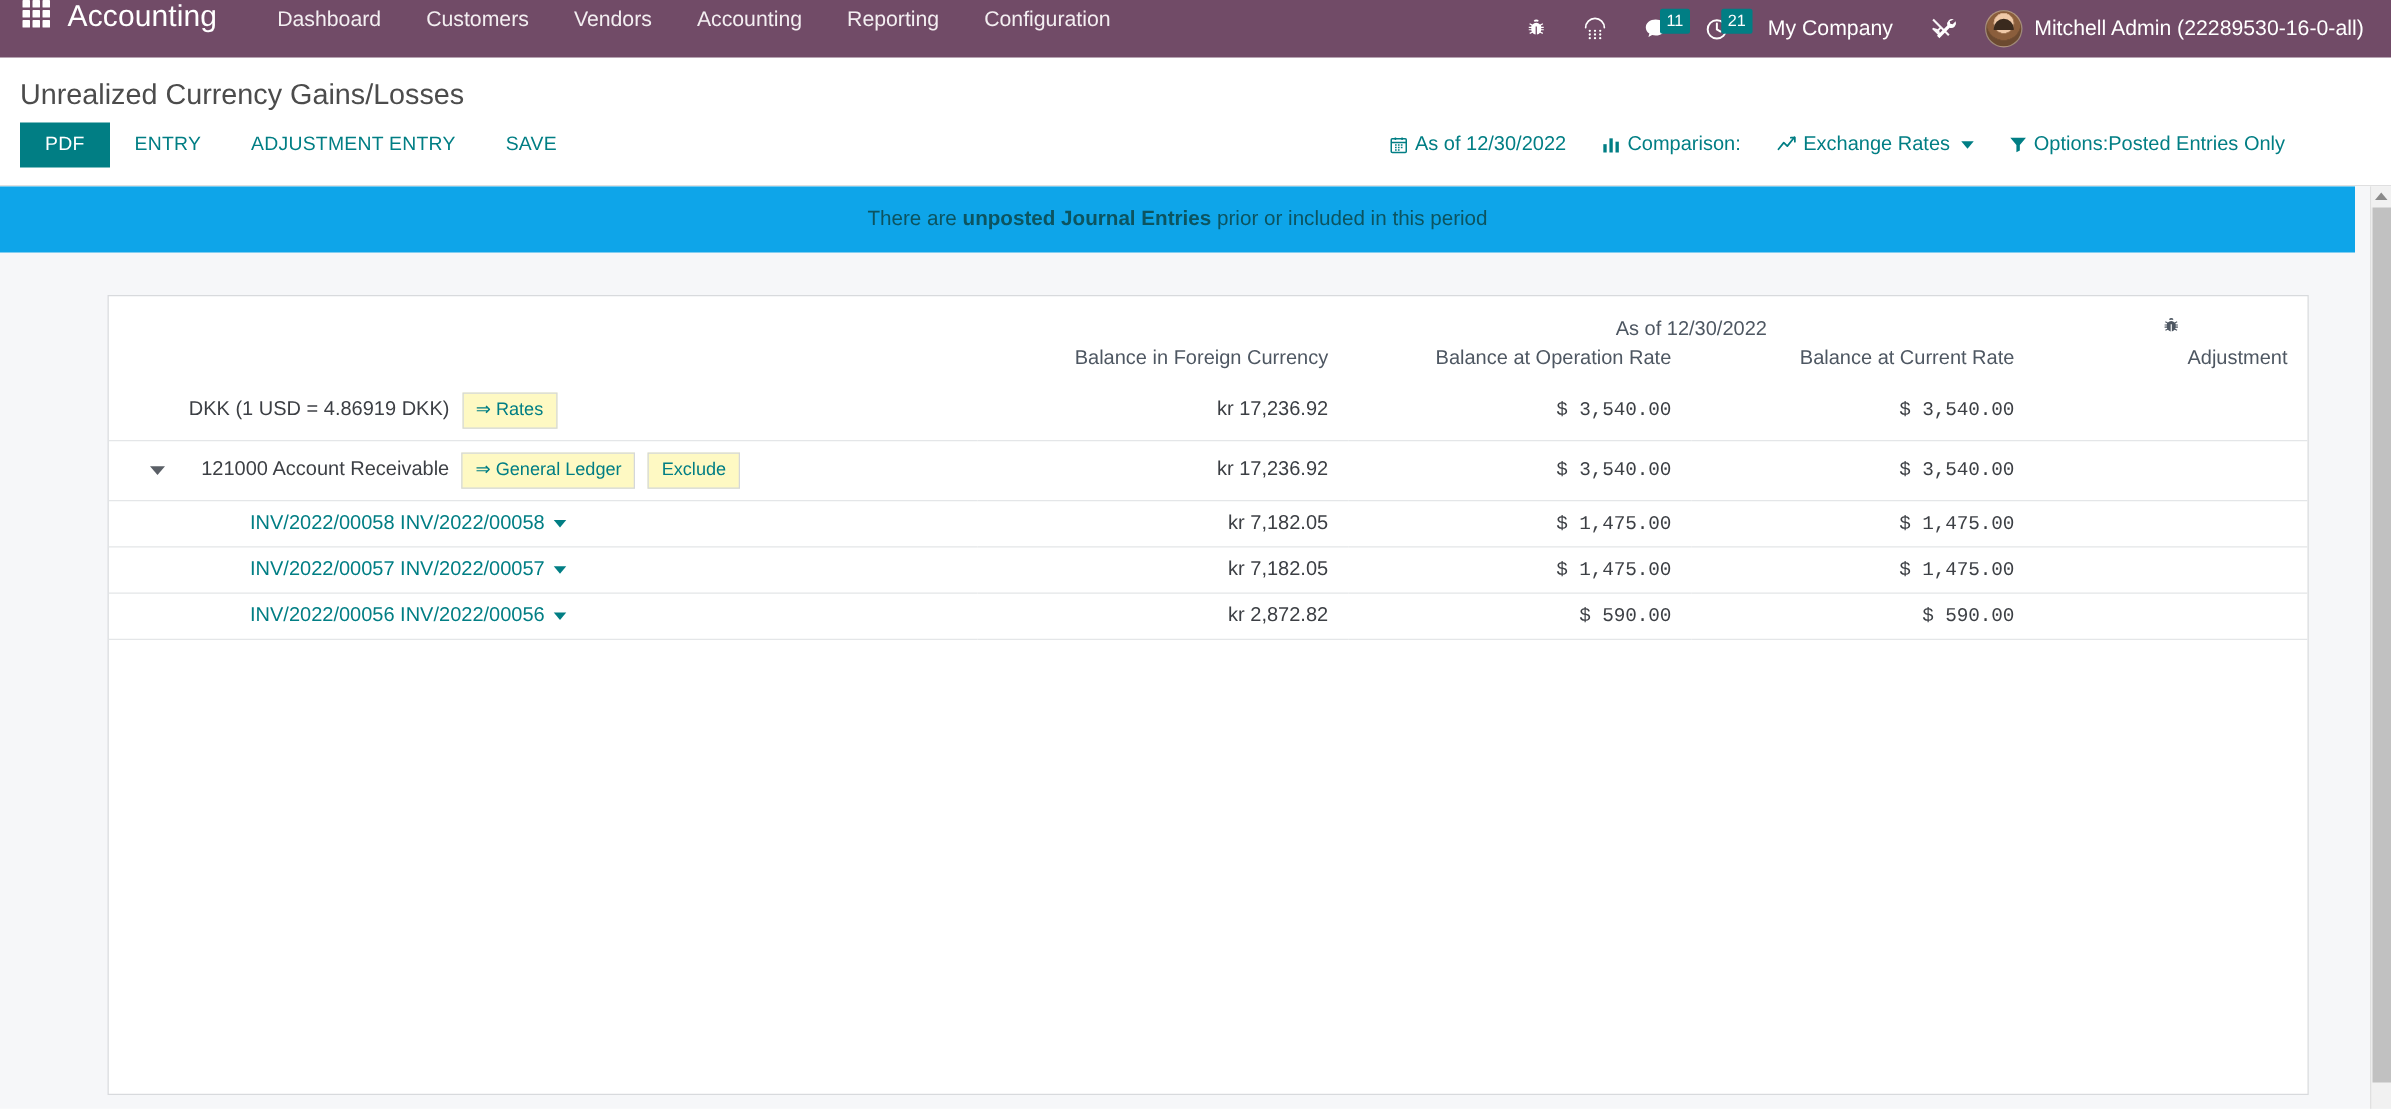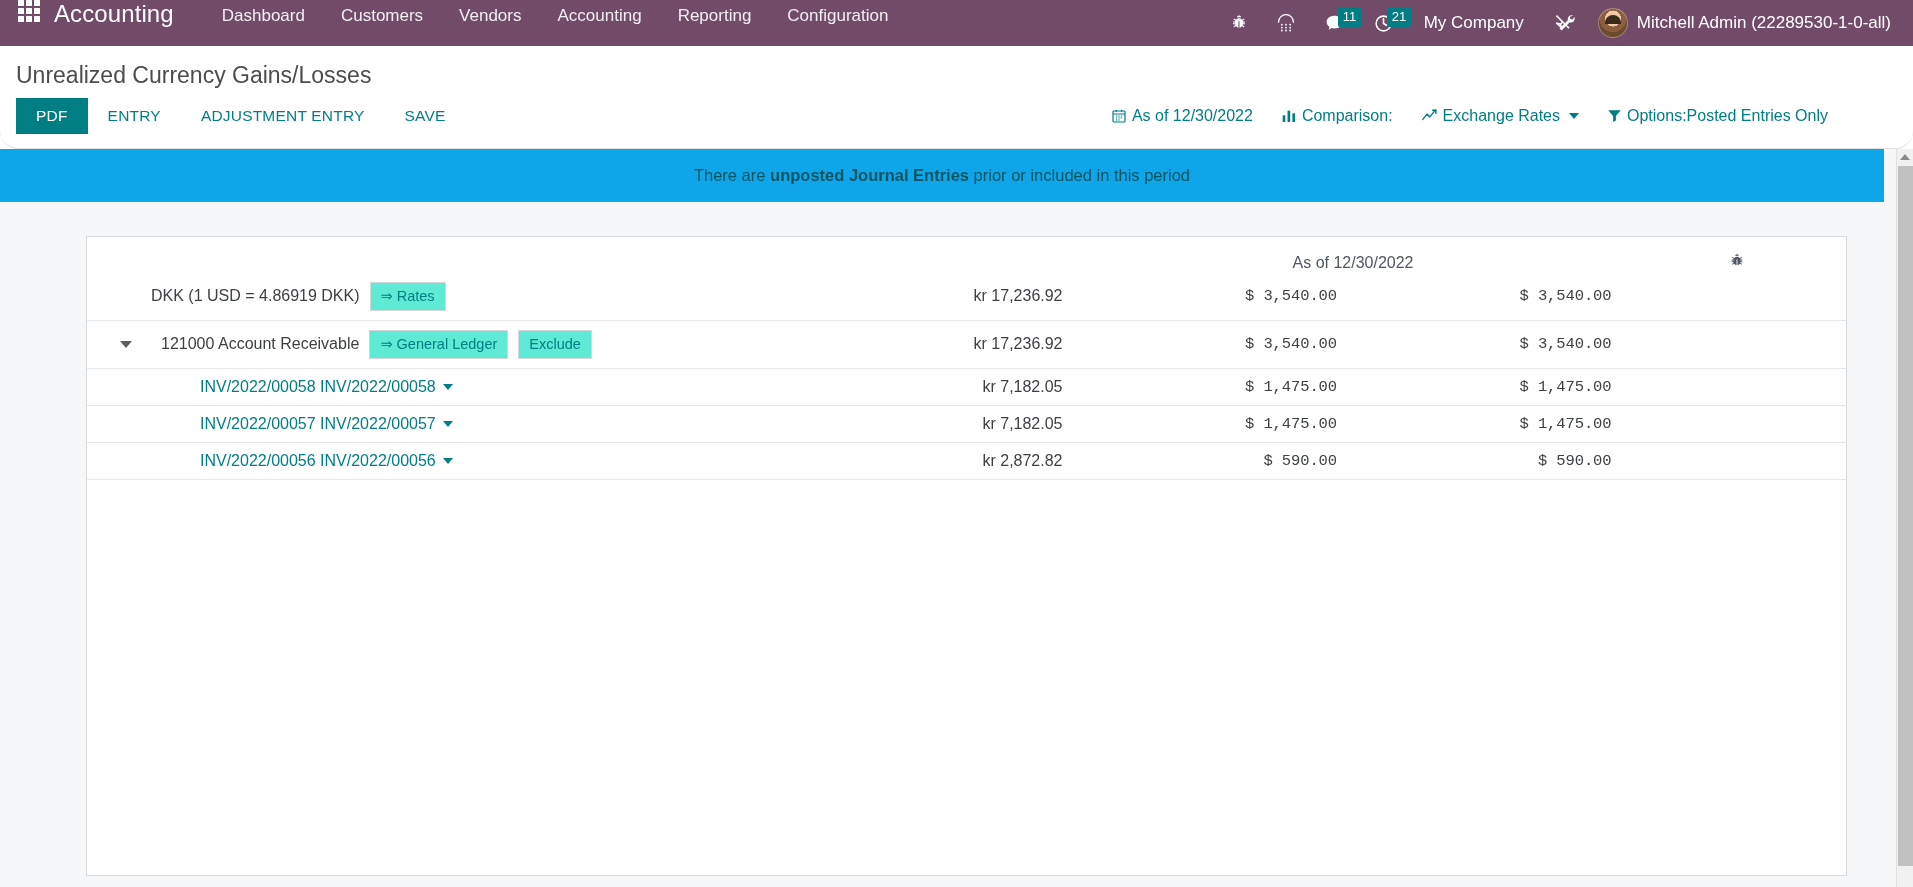--- a/index.html
+++ b/index.html
@@ -117,21 +117,20 @@
     background: #3a2a1e;
     border-radius: 8px 8px 0 0;
   }
   .user-name { font-size: 17px; color: #ffffff; }
 
   
   .control-panel {
     background: #ffffff;
     padding: 0 16px;
     border-bottom: 1px solid #dfdfe0;
-    border-radius: 18px;
   }
   .page-title {
     font-size: 23px;
     color: #4c4c4c;
     font-weight: 400;
     padding: 16px 0 8px 0;
     line-height: 1.2;
   }
   .cp-row {
     display: flex;
@@ -288,21 +287,21 @@
     border-left: 6px solid transparent;
     border-right: 6px solid transparent;
     border-top: 7px solid #5a5f66;
     flex: none;
     cursor: pointer;
     margin-left: -31px;
     margin-right: 19px;
   }
   .pill-btn {
     border: 1px solid #d4d7da;
-    background: #5eead4;
+    background: #fef9c3;
     color: #017e84;
     font-size: 14.5px;
     padding: 4px 10px;
     white-space: nowrap;
     cursor: pointer;
     font-family: "Liberation Sans", sans-serif;
     line-height: 1.3;
   }
   .link-line {
     color: #017e84;
@@ -416,21 +415,21 @@
     </div>
     <div class="company-name">My Company</div>
     <div class="sys-icon">
       <svg width="22" height="22" viewBox="0 0 24 24" fill="#ffffff">
         <path d="M3.3 3.3 2 4.6l6.3 6.3-1.5 1.5-4-1.2-1 1 6.4 6.4 1-1-1.2-4 1.5-1.5 6.3 6.3 1.3-1.3z" opacity=".95"></path>
         <path d="M20.8 3.9a4.3 4.3 0 0 0-5.7 5.2l-9 9 2.1 2.1 9-9a4.3 4.3 0 0 0 5.2-5.7l-2.6 2.6-2.1-.5-.5-2.1z"></path>
       </svg>
     </div>
     <div class="user-menu">
       <div class="avatar"></div>
-      <span class="user-name">Mitchell Admin (22289530-1-0-all)</span>
+      <span class="user-name">Mitchell Admin (22289530-16-0-all)</span>
     </div>
   </div>
 </div>
 
 <div class="control-panel">
   <div class="page-title">Unrealized Currency Gains/Losses</div>
   <div class="cp-row">
     <div class="btn-group">
       <button class="btn-pdf">PDF</button>
       <button class="btn-flat">ENTRY</button>
@@ -506,20 +505,27 @@
             <th colspan="2">As of 12/30/2022</th>
             <th class="bug-cell">
               <span>
                 <svg width="16" height="16" viewBox="0 0 24 24" fill="#4e5762">
                   <path d="M12 2a3.2 3.2 0 0 0-2.7 1.5l1 1.1A4.9 4.9 0 0 1 12 4.3c.6 0 1.2.1 1.7.3l1-1.1A3.2 3.2 0 0 0 12 2z"></path>
                   <path d="M8 7.5 5.2 6.1l-.6 1.2L7 8.5a6.6 6.6 0 0 0-.3 1.4H4v1.3h2.7v1.2H4v1.3h2.8c.1.5.2 1 .4 1.4l-2.5 1.2.6 1.2L8 16.2a5 5 0 0 0 3.3 2V9.6h1.4v8.6a5 5 0 0 0 3.3-2l2.7 1.3.6-1.2-2.5-1.2c.2-.4.3-.9.4-1.4H20v-1.3h-2.7v-1.2H20V9.9h-2.7a6.6 6.6 0 0 0-.3-1.4l2.4-1.2-.6-1.2L16 7.5a5.2 5.2 0 0 0-8 0z"></path>
                 </svg>
               </span>
             </th>
           </tr>
+          <tr class="hdr-main">
+            <th class="left-head"></th>
+            <th>Balance in Foreign Currency</th>
+            <th>Balance at Operation Rate</th>
+            <th>Balance at Current Rate</th>
+            <th>Adjustment</th>
+          </tr>
         </thead>
         <tbody>
 
           <tr class="data-row">
             <td class="lvl-currency">
               <span class="name-cell">
                 <span>DKK (1 USD = 4.86919 DKK)</span>
                 <button class="pill-btn">⇒ Rates</button>
               </span>
             </td>

